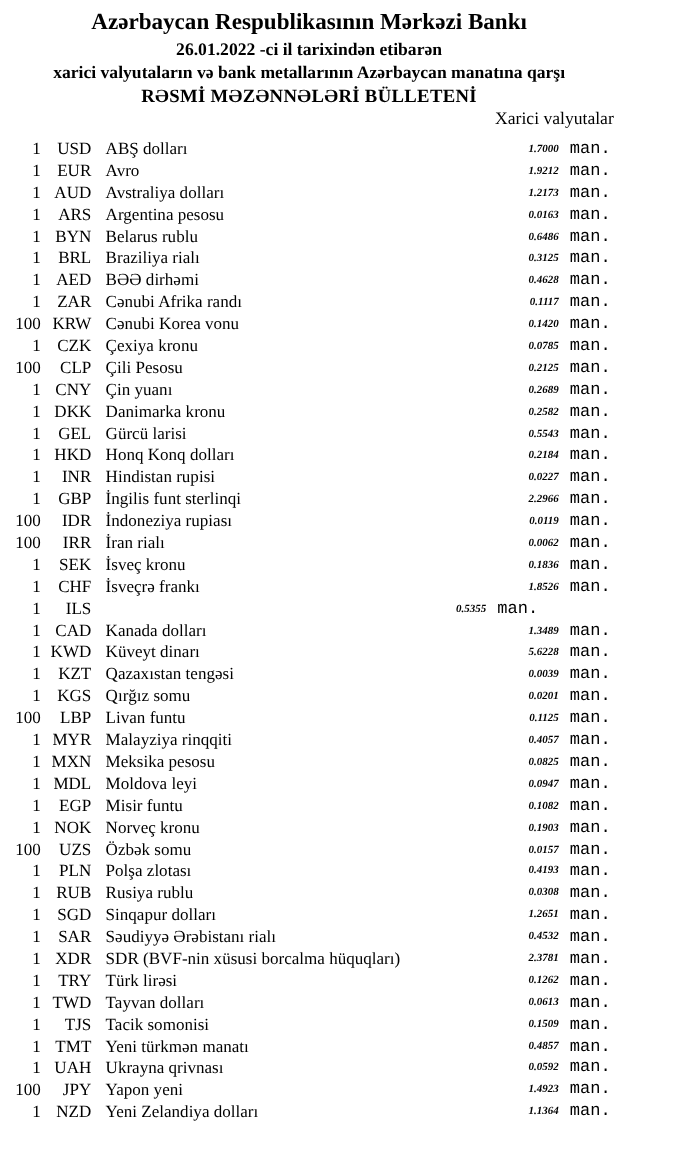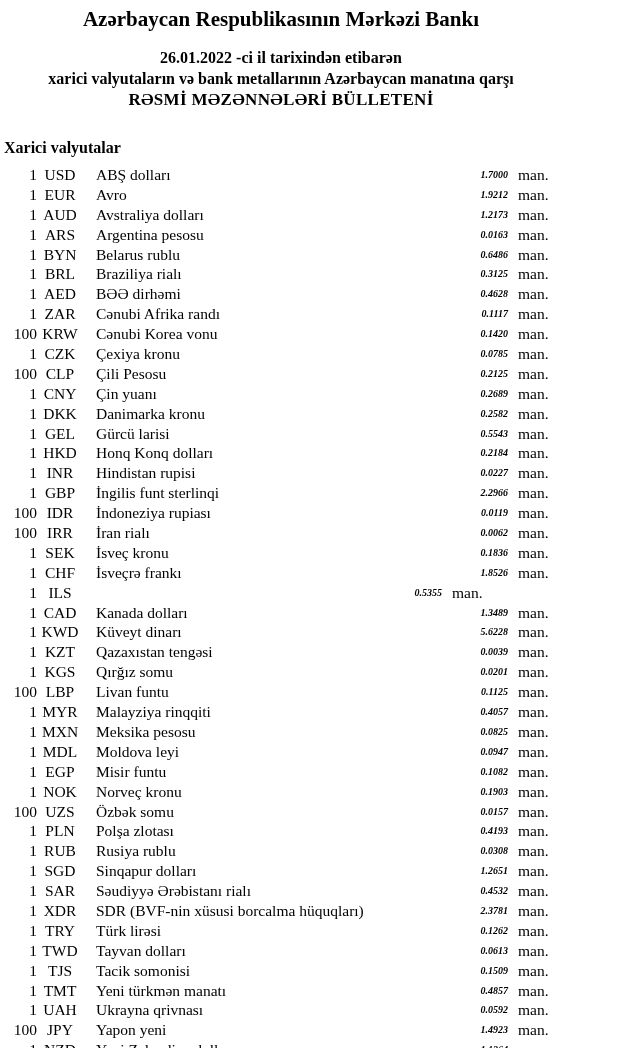--- a/index.html
+++ b/index.html
@@ -25,70 +25,70 @@
   }
   .bank-name {
     font-size: 21px;
     font-weight: bold;
     line-height: 26px;
   }
   .date-line {
     font-size: 16px;
     font-weight: bold;
     line-height: 21px;
-    margin-top: 15px;
+    margin-top: 3px;
   }
   .subtitle {
     font-size: 16px;
     font-weight: bold;
     line-height: 21px;
   }
   .bulletin-title {
     font-size: 17px;
     font-weight: bold;
     line-height: 22px;
     letter-spacing: 0.3px;
   }
   .section-title {
-    text-align: left;
+    text-align: right;
     font-size: 16px;
-    font-weight: bold;
-    margin-top: 27px;
+    font-weight: normal;
     line-height: 20px;
   }
   .rates-table {
     margin-top: 7px;
   }
   .row {
     display: grid;
     grid-template-columns: 33px 46px 1fr 66px 50px;
     height: 19.9px;
     align-items: center;
     font-size: 15.5px;
     line-height: 19.9px;
   }
   .cell-qty {
     text-align: right;
   }
   .cell-code {
-    text-align: center;
+    text-align: right;
   }
   .cell-name {
     padding-left: 13px;
     white-space: nowrap;
     overflow: hidden;
   }
   .cell-rate {
     text-align: right;
     font-weight: bold;
     font-style: italic;
     font-size: 10px;
   }
   .cell-unit {
     padding-left: 10px;
+    font-family: Liberation Mono, monospace;
   }
 </style>
 </head>
 <body>
 
 <div class="page">
   <div class="header">
     <div class="bank-name">Azərbaycan Respublikasının Mərkəzi Bankı</div>
     <div class="date-line">26.01.2022 -ci il tarixindən etibarən</div>
     <div class="subtitle">xarici valyutaların və bank metallarının Azərbaycan manatına qarşı</div>

